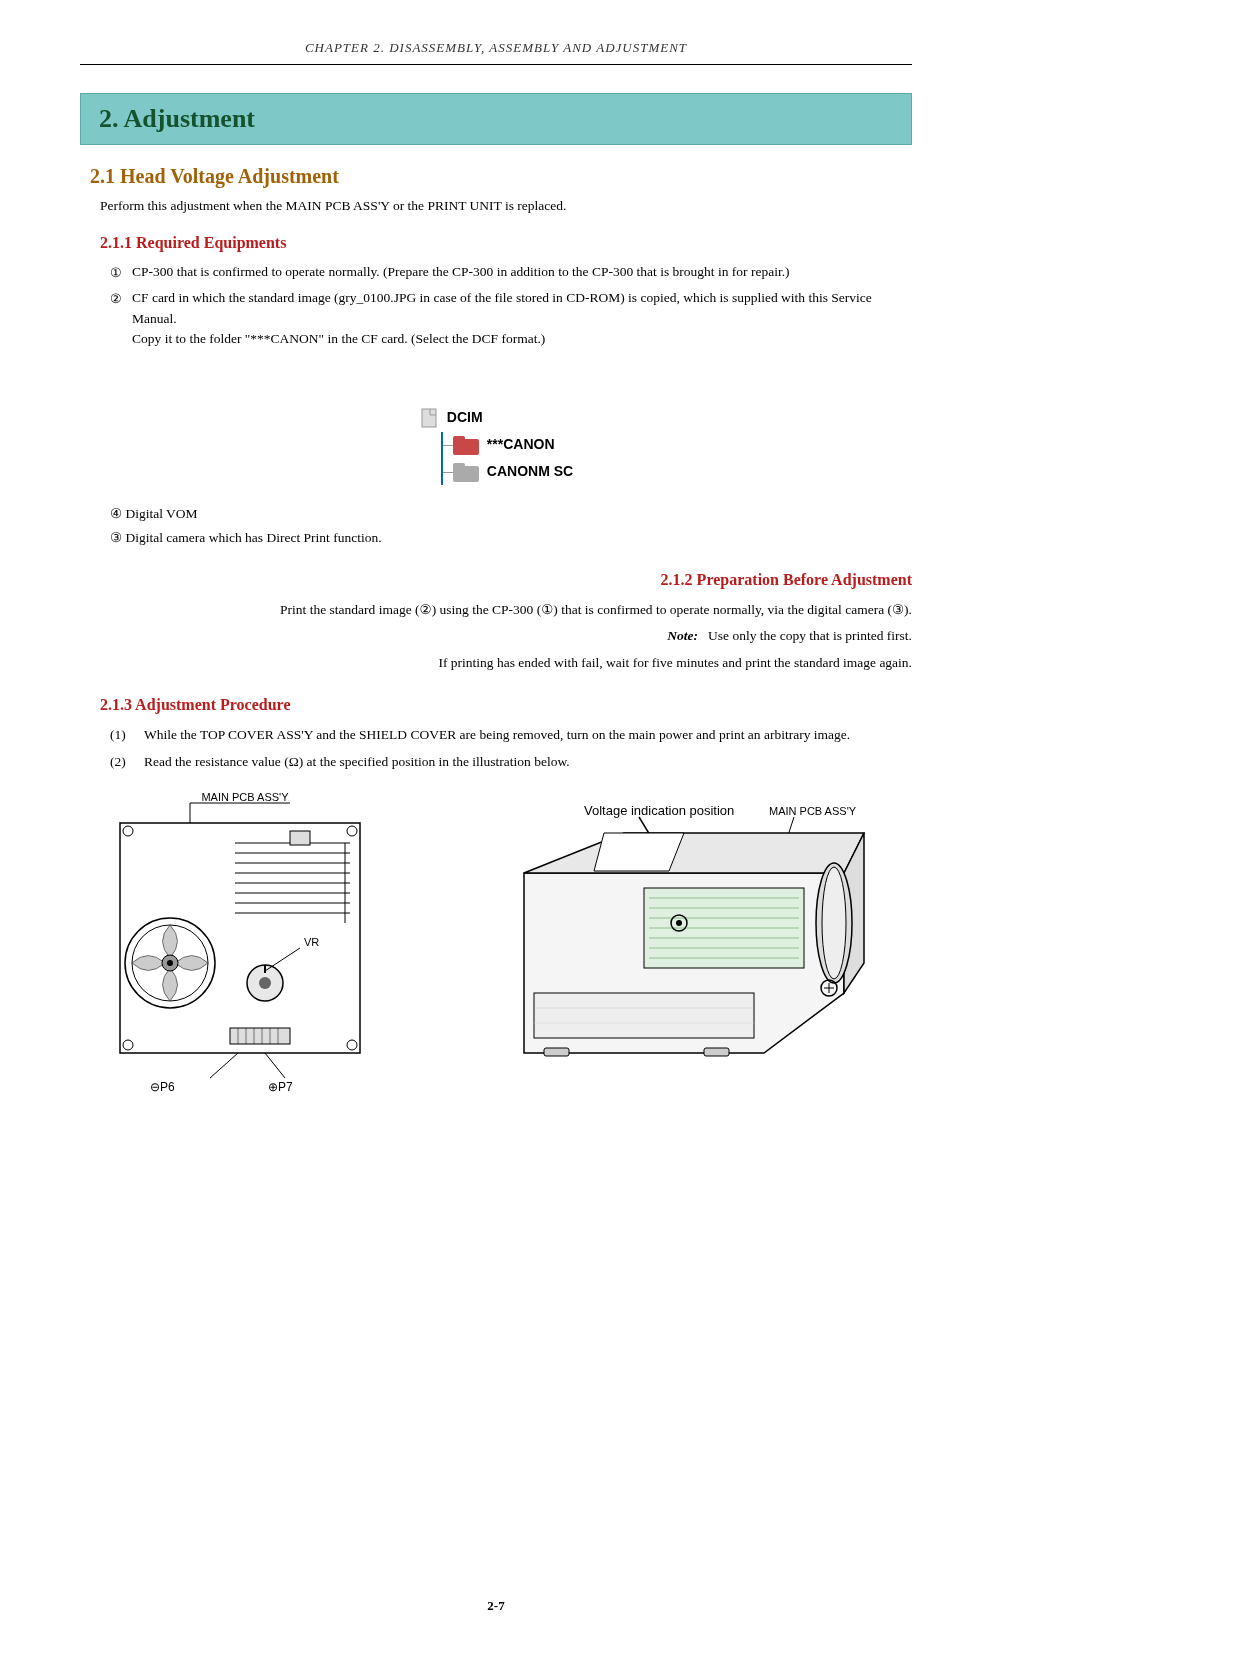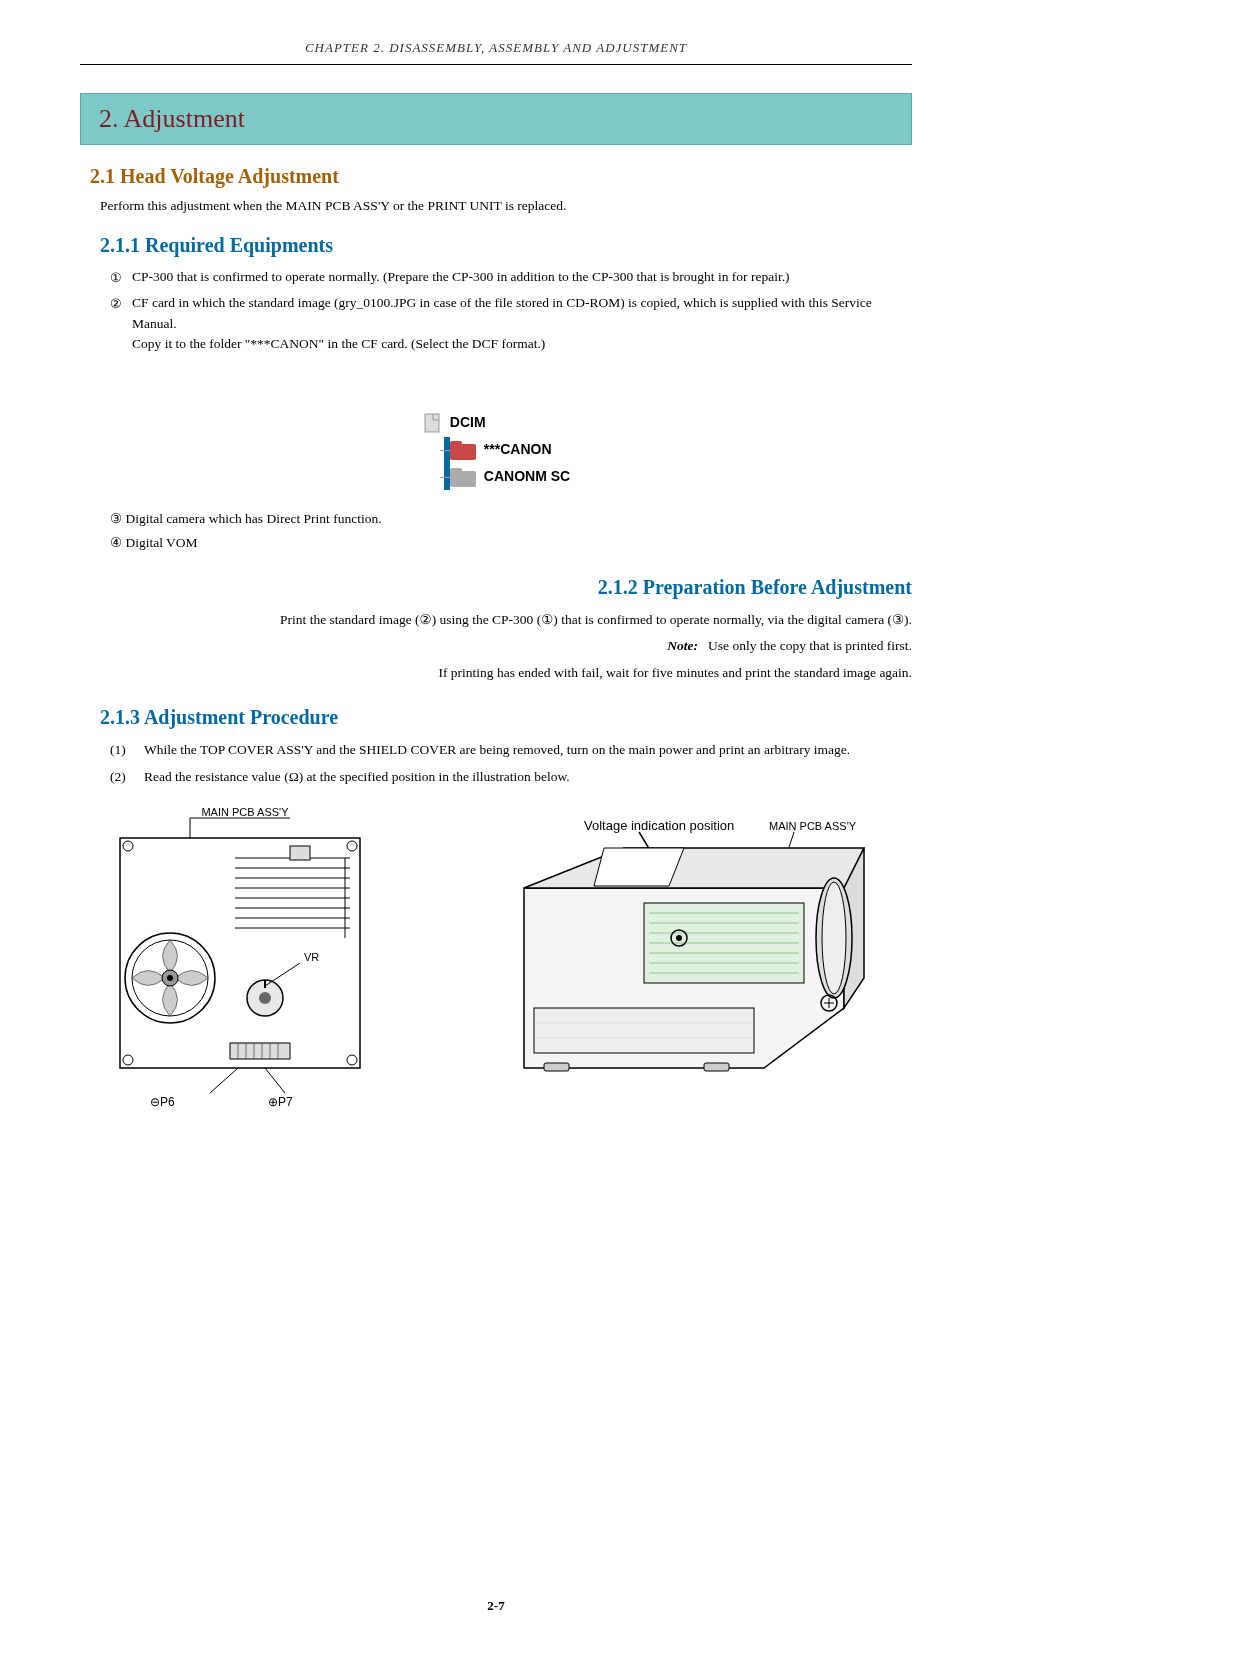--- a/index.html
+++ b/index.html
@@ -38,44 +38,44 @@
     .section-2-title-block {
       background-color: #7ec8c8;
       padding: 10px 18px;
       margin-top: 28px;
       margin-bottom: 20px;
       border: 1px solid #5aacac;
     }
 
     .section-2-title {
       font-size: 26px;
-      font-weight: normal;
-      color: #7f1d1d;
+      font-weight: bold;
+      color: #14532d;
     }
 
     
     .section-21-title {
       font-size: 20px;
       color: #a16207;
       font-weight: bold;
       margin-bottom: 8px;
       margin-left: 10px;
     }
 
     .section-desc {
       margin-left: 20px;
       margin-bottom: 18px;
       font-size: 13.5px;
       line-height: 1.5;
     }
 
     
     .sub-section-title {
-      font-size: 20px;
-      color: #0369a1;
+      font-size: 16px;
+      color: #b91c1c;
       font-weight: bold;
       margin-bottom: 10px;
       margin-left: 20px;
     }
 
     .equipment-list {
       margin-left: 30px;
       margin-bottom: 16px;
       font-size: 13.5px;
       line-height: 1.7;
@@ -115,21 +115,22 @@
     .dcim-root {
       display: flex;
       align-items: center;
       gap: 6px;
       margin-bottom: 2px;
       margin-top: 38px;
     }
 
     .dcim-children {
       margin-left: 22px;
-      border-left: 6px solid #0369a1;
+      border-left: 2px solid #0369a1;
+      padding-left: 10px;
     }
 
     .dcim-child {
       display: flex;
       align-items: center;
       gap: 6px;
       position: relative;
     }
 
     .dcim-child::before {
@@ -285,26 +286,26 @@
                 <rect x="0" y="5" width="26" height="16" rx="2" fill="#aaaaaa"></rect>
                 <rect x="0" y="2" width="12" height="6" rx="2" fill="#aaaaaa"></rect>
               </svg>
               <span>CANONM SC</span>
             </div>
           </div>
         </div>
       </div>
 
       <div class="item-small">
+        <span>④ </span>
+        <span>Digital VOM</span>
+      </div>
+      <div class="item-small">
         <span>③ </span>
         <span>Digital camera which has Direct Print function.</span>
-      </div>
-      <div class="item-small">
-        <span>④ </span>
-        <span>Digital VOM</span>
       </div>
     </div>
 
     <div style="margin-top:22px;text-align:right;">
       <div class="sub-section-title">2.1.2     Preparation Before Adjustment</div>
       <div class="section-content">
         <p>Print the standard image (②) using the CP-300 (①) that is confirmed to operate normally, via the digital camera (③).</p>
         <p>
           <span class="note-label">Note:</span>
           &nbsp; Use only the copy that is printed first.

